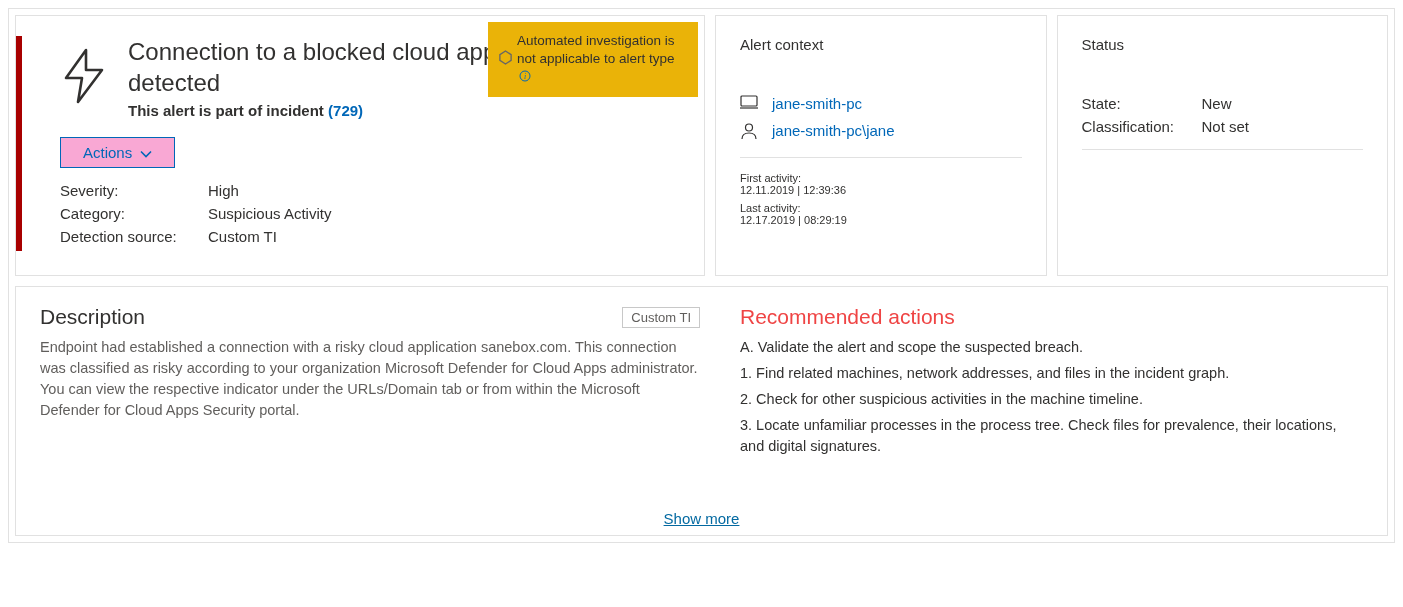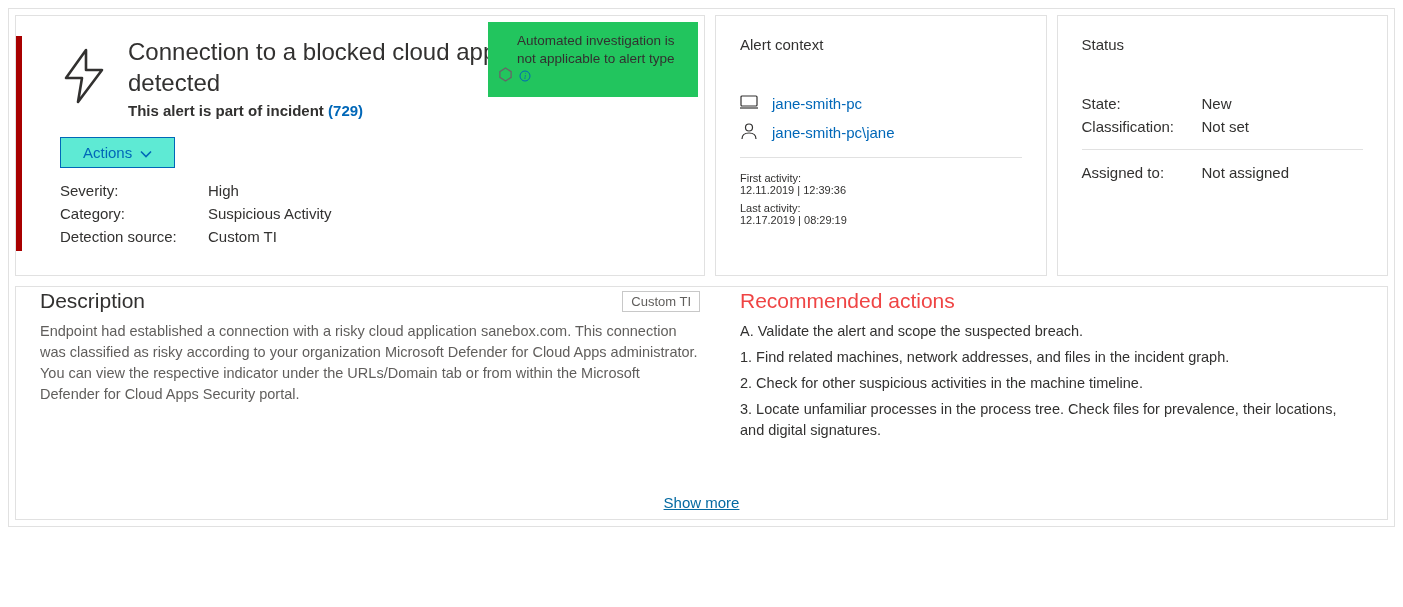--- a/index.html
+++ b/index.html
@@ -74,42 +74,42 @@
     }
     .incident-link {
       color: #0067b8;
       font-weight: 600;
       cursor: pointer;
     }
     .investigation-notice {
       position: absolute;
       top: 6px;
       right: 6px;
-      background: #22c55e;
+      background: #eab308;
       padding: 10px 14px 10px 10px;
       font-size: 13.5px;
       color: #323130;
       width: 210px;
       display: flex;
-      align-items: flex-end;
+      align-items: center;
       gap: 4px;
       line-height: 1.35;
     }
     .investigation-notice .gear-icon {
       flex-shrink: 0;
       margin-top: 2px;
     }
     .info-icon {
       display: inline-block;
       vertical-align: middle;
       margin-left: 2px;
     }
     .actions-button {
       border: 1px solid #0067b8;
-      background: #5eead4;
+      background: #f9a8d4;
       color: #0067b8;
       padding: 6px 22px;
       font-size: 15px;
       cursor: pointer;
       display: inline-flex;
       align-items: center;
       gap: 8px;
       margin-top: 14px;
       margin-bottom: 14px;
       margin-left: 0;
@@ -142,21 +142,20 @@
       font-size: 15px;
       font-weight: 400;
       margin-bottom: 42px;
       color: #323130;
     }
     .section-title.status-title {
       margin-bottom: 42px;
     }
     .context-row {
       display: flex;
-      align-items: center;
       gap: 14px;
       margin-bottom: 10px;
     }
     .context-icon {
       flex-shrink: 0;
     }
     .link-text {
       color: #0067b8;
       cursor: pointer;
       font-size: 15px;
@@ -178,21 +177,21 @@
     .status-kv {
       display: flex;
       font-size: 15px;
       margin-bottom: 6px;
     }
     .status-kv-label {
       width: 120px;
     }
     .bottom-card {
       border: 1px solid #e1e1e1;
-      padding: 2px 24px 8px 24px;
+      padding: 18px 24px 8px 24px;
       display: flex;
       flex-wrap: wrap;
       gap: 40px;
     }
     .description-col {
       flex: 0 0 660px;
     }
     .recommended-col {
       flex: 1;
       min-width: 400px;
@@ -354,24 +353,20 @@
         <span class="status-kv-label">State:</span>
         <span>New</span>
       </div>
       <div class="status-kv">
         <span class="status-kv-label">Classification:</span>
         <span>Not set</span>
       </div>
 
       <hr class="divider">
 
-      <div class="status-kv">
-        <span class="status-kv-label">Assigned to:</span>
-        <span>Not assigned</span>
-      </div>
     </div>
 
   </div>
 
   <div class="bottom-card">
     <div class="description-col">
       <div class="desc-header-row">
         <h2 class="desc-title">Description</h2>
         <span class="custom-ti-chip">Custom TI</span>
       </div>

